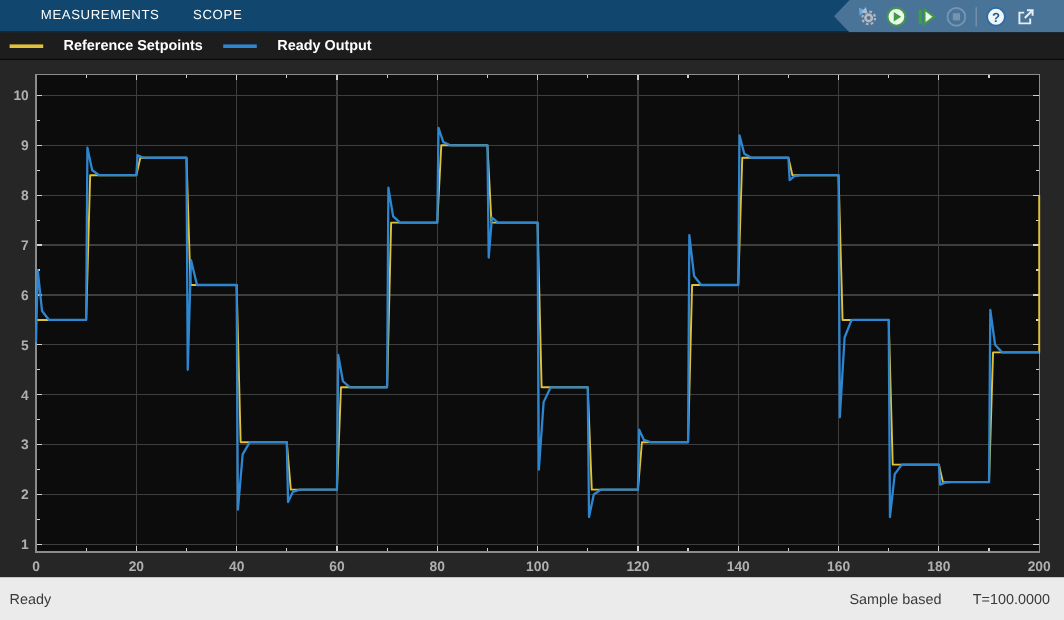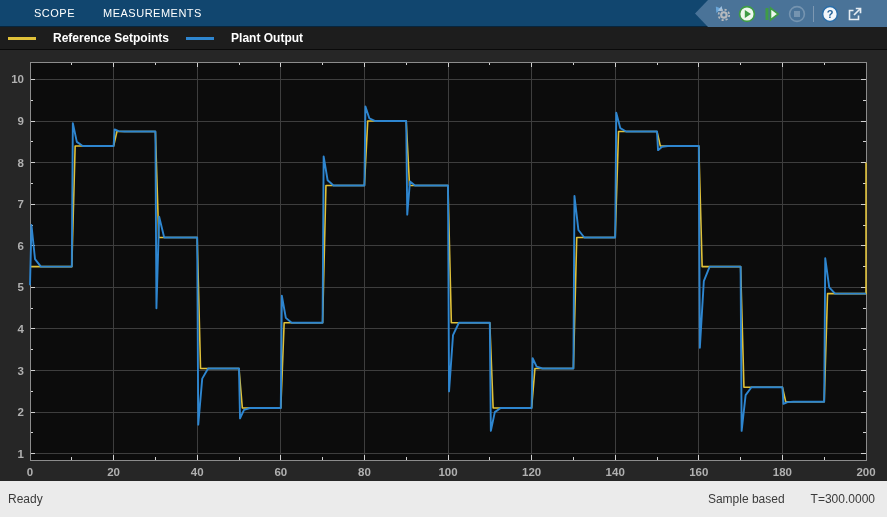--- a/index.html
+++ b/index.html
@@ -39,22 +39,22 @@
              color:#3a3a3a;font-size:12px;display:flex;align-items:center;
              justify-content:space-between;padding:0 8px;box-sizing:border-box;}
   .status-right{display:flex;gap:26px;align-items:center;padding-right:4px;}
 </style>
 </head>
 <body>
 
 <div class="window">
 
   <div class="tabbar">
+    <div class="tab">MEASUREMENTS</div>
     <div class="tab">SCOPE</div>
-    <div class="tab">MEASUREMENTS</div>
 
     <div class="toolstrip">
       <div class="tbtn">
         <svg width="19" height="19" viewBox="0 0 19 19">
           <polygon points="3,2 9,4.5 3.5,9" fill="#6AA6D8"></polygon>
           <polygon points="9,1.5 10.5,7 5,6.5" fill="#9FC3E4"></polygon>
           <circle cx="11.5" cy="11" r="5.6" fill="none" stroke="#B6BABE" stroke-width="1.8" stroke-dasharray="2.3 2.1"></circle>
           <circle cx="11.5" cy="11" r="4" fill="#B6BABE"></circle>
           <circle cx="11.5" cy="11" r="1.7" fill="#4A7398"></circle>
         </svg>
@@ -94,21 +94,21 @@
     </div>
   </div>
 
   <div class="legendbar">
     <div class="legend-item">
       <span class="legend-swatch" style="background: rgb(224, 193, 57);"></span>
       <span>Reference Setpoints</span>
     </div>
     <div class="legend-item">
       <span class="legend-swatch" style="background: rgb(46, 134, 208);"></span>
-      <span>Plant Output</span>
+      <span>Ready Output</span>
     </div>
   </div>
 
   <div class="plot-area">
     <svg width="887" height="442" viewBox="0 0 887 442">
         <rect x="30" y="12" width="836" height="398" fill="#0C0C0C"></rect>
         <g stroke="#3E3E3E" stroke-width="1" shape-rendering="crispEdges">
           <line x1="113.60000000000001" y1="12" x2="113.60000000000001" y2="410"></line>
           <line x1="197.20000000000002" y1="12" x2="197.20000000000002" y2="410"></line>
           <line x1="280.79999999999995" y1="12" x2="280.79999999999995" y2="410"></line>
@@ -237,17 +237,17 @@
         </g>
         <path d="M30.00,216.61 L71.80,216.61 L75.14,96.01 L113.60,96.01 L116.94,81.45 L155.40,81.45 L158.74,187.50 L197.20,187.50 L200.54,318.51 L239.00,318.51 L242.34,358.01 L280.80,358.01 L284.14,272.76 L322.60,272.76 L325.94,135.52 L364.40,135.52 L367.74,71.06 L406.20,71.06 L409.54,135.52 L448.00,135.52 L451.34,272.76 L489.80,272.76 L493.14,358.01 L531.60,358.01 L534.94,318.51 L573.40,318.51 L576.74,187.50 L615.20,187.50 L618.54,81.45 L657.00,81.45 L660.34,96.01 L698.80,96.01 L702.14,216.61 L740.60,216.61 L743.94,337.22 L782.40,337.22 L785.74,351.78 L824.20,351.78 L827.54,243.65 L866.00,243.65 L866.00,112.64" fill="none" stroke="#E0C139" stroke-width="1.6" stroke-linejoin="round"></path>
         <path d="M30.00,235.33 L31.46,175.03 L35.02,209.13 L40.87,216.61 L71.80,216.61 L71.80,216.61 L72.84,73.13 L76.82,91.89 L82.67,96.01 L113.60,96.01 L113.60,96.01 L114.65,79.37 L118.62,81.08 L124.47,81.45 L155.40,81.45 L155.40,81.45 L156.44,258.20 L159.16,166.71 L164.18,187.50 L197.20,187.50 L197.20,187.50 L198.25,374.65 L202.22,328.61 L208.07,318.51 L239.00,318.51 L239.00,318.51 L240.04,368.41 L244.02,359.89 L249.87,358.01 L280.80,358.01 L280.80,358.01 L281.85,245.73 L285.82,267.89 L291.67,272.76 L322.60,272.76 L322.60,272.76 L323.64,106.41 L327.62,130.28 L333.47,135.52 L364.40,135.52 L364.40,135.52 L365.44,56.50 L369.42,68.44 L375.27,71.06 L406.20,71.06 L406.20,71.06 L407.25,164.63 L409.96,131.36 L414.98,135.52 L448.00,135.52 L448.00,135.52 L449.04,341.38 L453.02,285.11 L458.87,272.76 L489.80,272.76 L489.80,272.76 L490.85,380.89 L494.82,362.13 L500.67,358.01 L531.60,358.01 L531.60,358.01 L532.64,308.11 L536.62,316.63 L542.47,318.51 L573.40,318.51 L573.40,318.51 L574.45,145.91 L578.42,180.02 L584.27,187.50 L615.20,187.50 L615.20,187.50 L616.25,62.74 L620.22,78.08 L626.07,81.45 L657.00,81.45 L657.00,81.45 L658.04,100.17 L662.02,96.76 L667.87,96.01 L698.80,96.01 L698.80,96.01 L699.85,297.71 L703.82,231.21 L709.67,216.61 L740.60,216.61 L740.60,216.61 L741.64,380.89 L745.62,345.08 L751.47,337.22 L782.40,337.22 L782.40,337.22 L783.45,353.86 L787.42,352.15 L793.27,351.78 L824.20,351.78 L824.20,351.78 L825.25,208.30 L829.22,237.28 L835.07,243.65 L866.00,243.65" fill="none" stroke="#2E86D0" stroke-width="1.9" stroke-linejoin="round"></path>
       </svg>
   </div>
 
   <div class="statusbar">
     <span>Ready</span>
     <div class="status-right">
       <span>Sample based</span>
-      <span>T=300.0000</span>
+      <span>T=100.0000</span>
     </div>
   </div>
 
 </div>
 
 </body></html>

